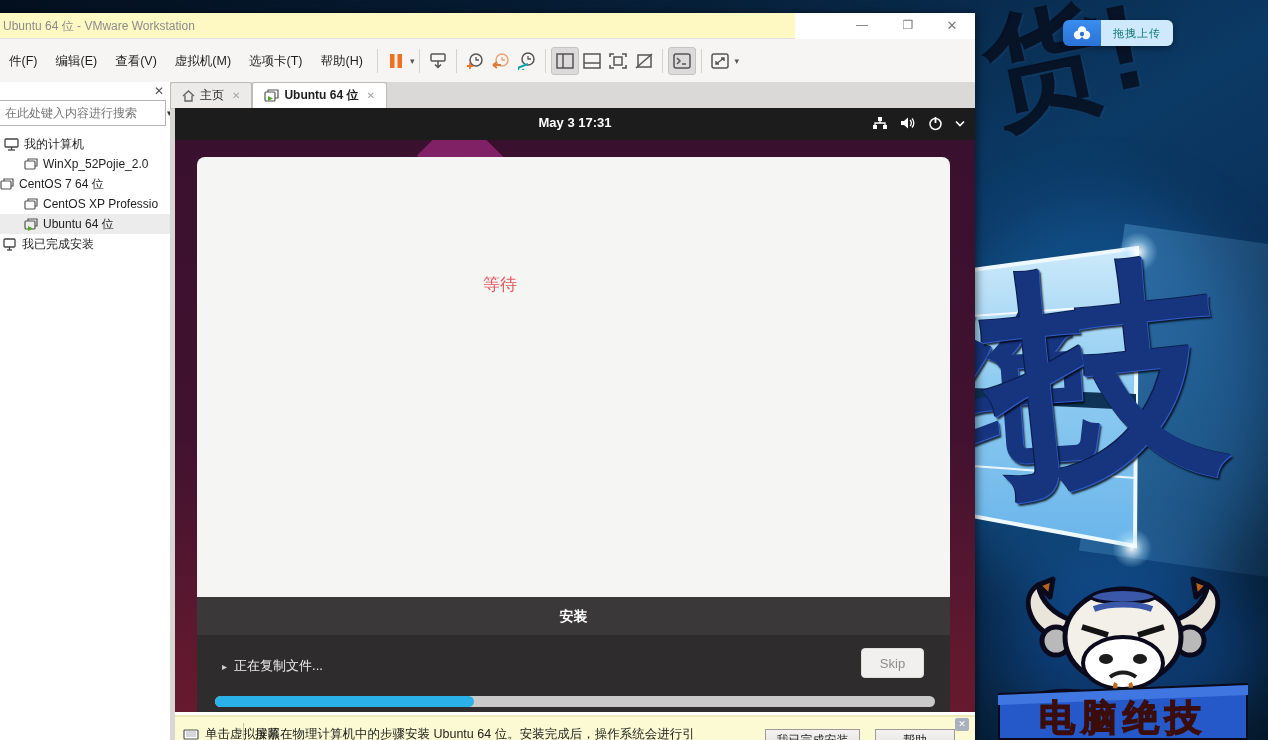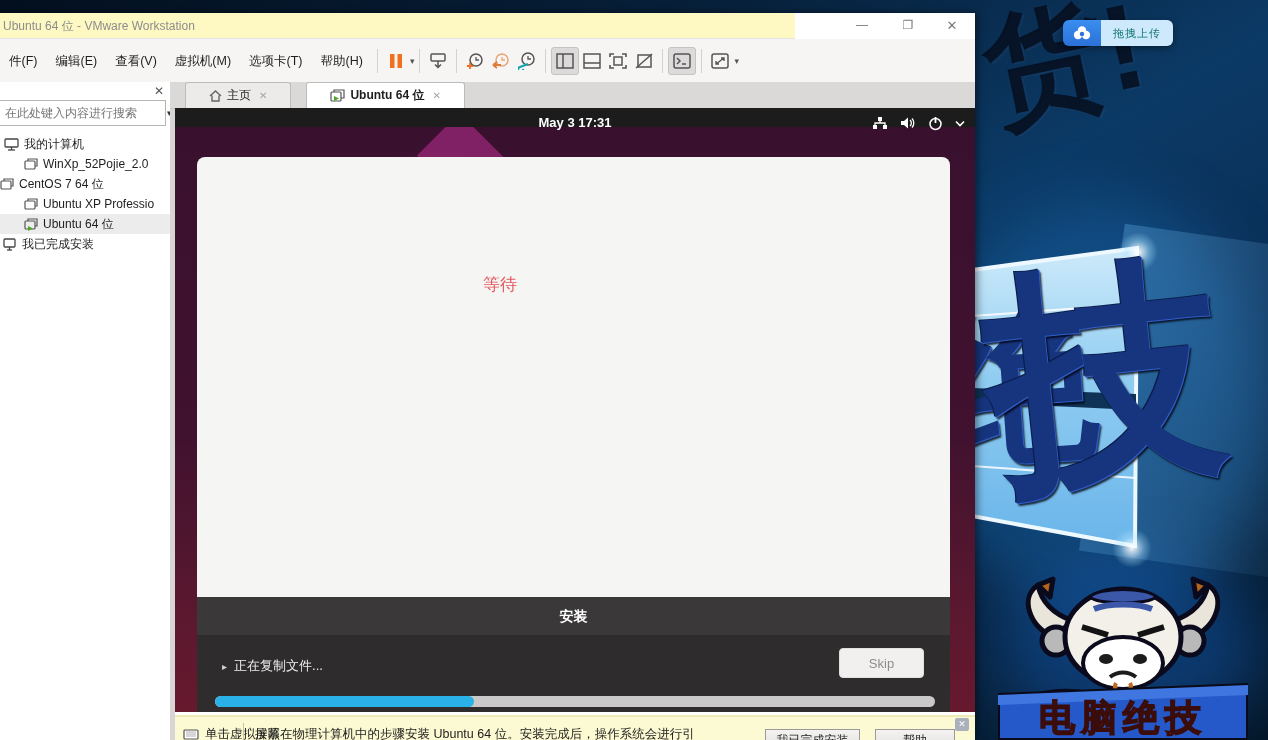--- a/index.html
+++ b/index.html
@@ -49,63 +49,63 @@
     border-bottom:1px solid #d7d5d4;display:flex;align-items:center;}
   .menu-item{font-size:12.5px;color:#1e1e1e;padding:4px 9px;margin-top:2px;cursor:pointer;}
   .tb-sep{width:1px;height:24px;background:#d4d2d1;margin:0 5px;}
   .tb-btn{width:26px;height:26px;display:flex;align-items:center;justify-content:center;
     border-radius:3px;cursor:pointer;}
   .tb-btn.active{background:#dcdadb;border:1px solid #c6c4c3;}
   .tb-arrow{font-size:9px;color:#555;margin-left:1px;cursor:pointer;}
   
   #tabbar{position:absolute;left:170px;top:69px;width:805px;height:26px;background:#dbd9d8;
     border-bottom:1px solid #c9c7c6;display:flex;align-items:flex-end;}
-  .tab{height:25px;display:flex;align-items:center;padding:0 23px;font-size:12px;color:#1e1e1e;
-    border:1px solid #bdbbba;border-bottom:none;border-radius:3px 3px 0 0;margin-left:15px;
+  .tab{height:25px;display:flex;align-items:center;padding:0 11px;font-size:12px;color:#1e1e1e;
+    border:1px solid #bdbbba;border-bottom:none;border-radius:3px 3px 0 0;margin-left:0;
     background:#ecebea;cursor:pointer;}
   .tab.active{background:#fff;font-weight:bold;}
   .tab .tab-close{margin-left:8px;color:#a6a4a3;font-size:10px;font-weight:normal;}
   
   #sidebar{position:absolute;left:0;top:69px;width:170px;height:658px;background:#fff;
     border-right:5px solid #d8d6d5;overflow:hidden;}
   #sidebar-close{position:absolute;right:6px;top:2px;font-size:12px;color:#555;cursor:pointer;}
   #searchbox{position:absolute;left:-8px;top:18px;width:172px;height:24px;background:#fff;
     border:1px solid #b7b5b4;display:flex;align-items:center;}
   #searchbox input{border:none;outline:none;flex:1;font-size:12px;color:#444;padding:0 2px;
     font-family:inherit;background:transparent;}
   #search-dd{font-size:9px;color:#333;padding:0 5px;cursor:pointer;}
   #tree{position:absolute;left:0;top:52px;width:170px;}
   .tree-row{height:20px;display:flex;align-items:center;font-size:12px;color:#1e1e1e;
     white-space:nowrap;cursor:pointer;text-align:center;}
   .tree-row .ticon{flex:0 0 auto;margin-right:5px;display:flex;}
   .tree-row.sel{background:#ececec;}
   
   #console{position:absolute;left:175px;top:95px;width:800px;height:604px;overflow:hidden;
     background:linear-gradient(#38102e 0%,#41122f 55%,#5c182f 85%,#67192e 100%);}
-  #ubuntu-topbar{position:absolute;left:0;top:0;width:800px;height:19px;background:#1c1c1c;
+  #ubuntu-topbar{position:absolute;left:0;top:0;width:800px;height:32px;background:#1c1c1c;
     color:#fff;}
   #clock{position:absolute;left:0;top:0;width:100%;text-align:center;line-height:30px;
     font-size:13px;font-weight:bold;}
   #topbar-icons{position:absolute;right:10px;top:0;height:30px;display:flex;align-items:center;gap:12px;}
   #desk-deco1{position:absolute;left:250px;top:28px;width:90px;height:60px;background:#8d2470;
     transform:rotate(45deg);opacity:.85;}
   #desk-deco2{position:absolute;left:150px;top:40px;width:220px;height:120px;
     background:radial-gradient(ellipse,rgba(160,40,120,.5),transparent 70%);}
   
   #dialog{position:absolute;left:22px;top:49px;width:753px;height:555px;border-radius:8px 8px 0 0;
     overflow:hidden;}
   #dlg-header{height:38px;background:#3a3838;color:#fff;text-align:center;line-height:38px;
     font-size:14px;font-weight:bold;}
   #dlg-body{height:440px;background:#f5f5f4;position:relative;}
   #wait-text{position:absolute;left:286px;top:116px;font-size:17px;color:#e4585e;}
   #dlg-footer{height:77px;background:#2e2c2c;position:relative;}
   #copy-status{position:absolute;left:25px;top:22px;font-size:13px;color:#ececec;display:flex;
     align-items:center;gap:7px;}
   #copy-caret{font-size:10px;color:#cfcfcf;}
-  #skip-btn{position:absolute;right:26px;top:13px;width:85px;height:30px;background:#f1f0ef;
+  #skip-btn{position:absolute;right:26px;top:13px;width:63px;height:30px;background:#f1f0ef;
     border:1px solid #e2e0df;border-radius:4px;color:#8f8d8c;font-size:13px;cursor:pointer;
     font-family:inherit;}
   #progress{position:absolute;left:18px;right:15px;bottom:5px;height:11px;background:#c9c9c9;
     border-radius:6px;overflow:hidden;}
   #progress-fill{height:100%;background:#2ab2e8;border-radius:6px;}
   
   #hintbar{position:absolute;left:175px;top:702px;width:800px;height:25px;background:#fbfad2;
     border-top:2px solid #eee9b8;}
   #hint-left{position:absolute;left:8px;top:9px;display:flex;align-items:center;gap:6px;
     font-size:12.5px;color:#1e1e1e;}
@@ -323,21 +323,21 @@
           </span>
           <span>CentOS 7 64 位</span>
         </div>
         <div class="tree-row" style="padding-left:24px">
           <span class="ticon">
             <svg width="14" height="12" viewBox="0 0 14 12">
                 <rect x="1" y="3" width="10" height="8" rx="1" fill="none" stroke="#555" stroke-width="1.2"></rect>
                 <path d="M4,3 L4,1 L13,1 L13,8 L11,8" fill="none" stroke="#555" stroke-width="1.2"></path>
               </svg>
           </span>
-          <span>Ubuntu XP Professio</span>
+          <span>CentOS XP Professio</span>
         </div>
         <div class="tree-row sel" style="padding-left:24px">
           <span class="ticon">
             <svg width="14" height="13" viewBox="0 0 14 13">
                 <rect x="1" y="3" width="10" height="8" rx="1" fill="none" stroke="#555" stroke-width="1.2"></rect>
                 <path d="M4,3 L4,1 L13,1 L13,8 L11,8" fill="none" stroke="#555" stroke-width="1.2"></path>
                 <path d="M4,8 L9,10.5 L4,13 Z" fill="#4ca925"></path>
               </svg>
           </span>
           <span>Ubuntu 64 位</span>

